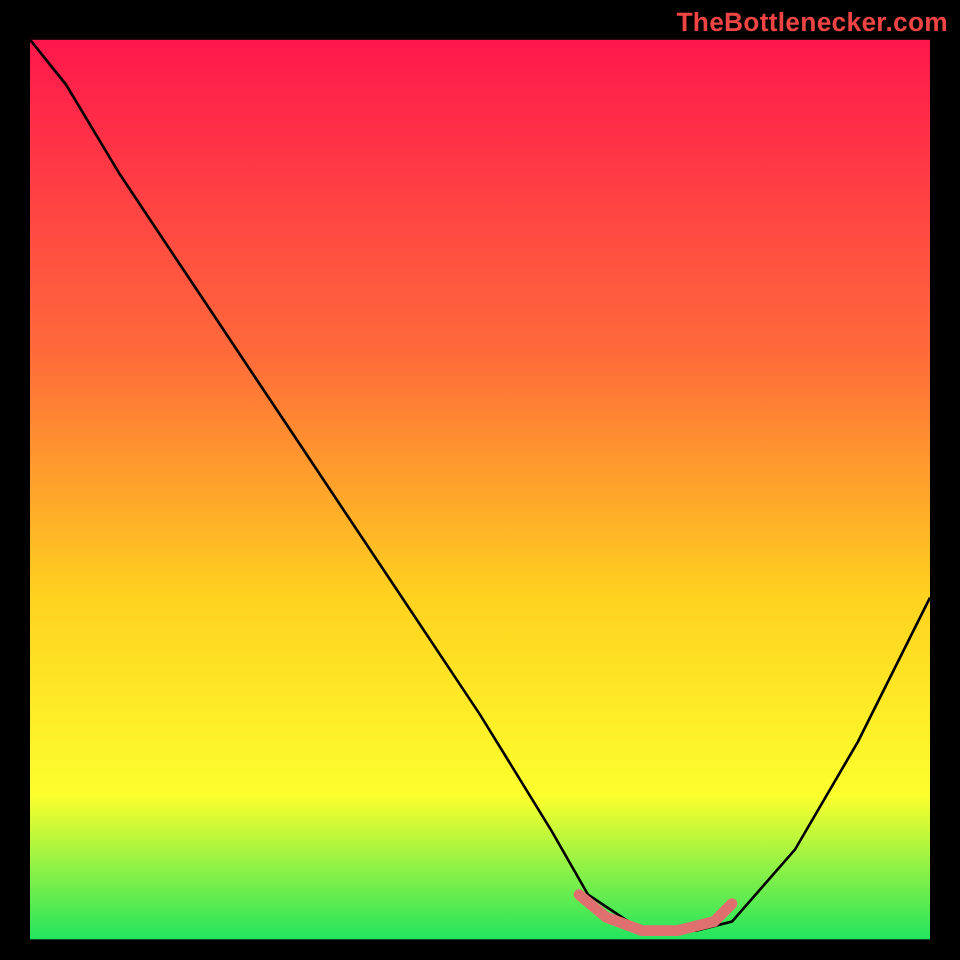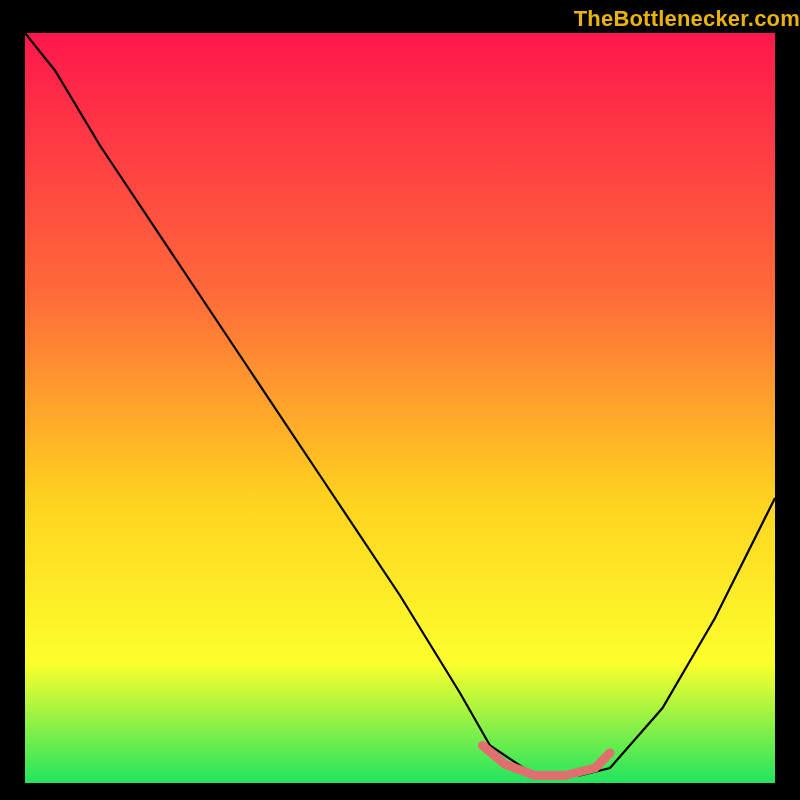--- a/index.html
+++ b/index.html
@@ -22,22 +22,22 @@
   .plot {
     position: absolute;
     left: 0;
     top: 0;
     width: 750px;
     height: 750px;
   }
   .attribution {
     position: absolute;
     top: 6px;
-    right: 0;
-    color: #eab308;
+    right: 10px;
+    color: #ef4444;
     font-size: 22px;
     font-weight: bold;
     letter-spacing: 0.2px;
   }
 </style>
 </head>
 <body>
 
 <div class="attribution">TheBottlenecker.com</div>
 

